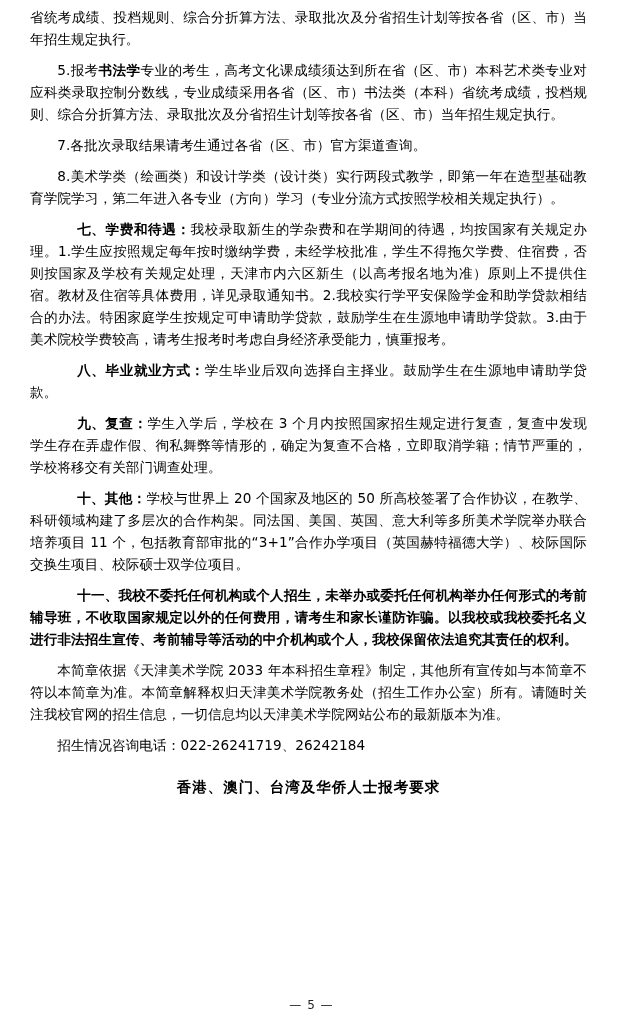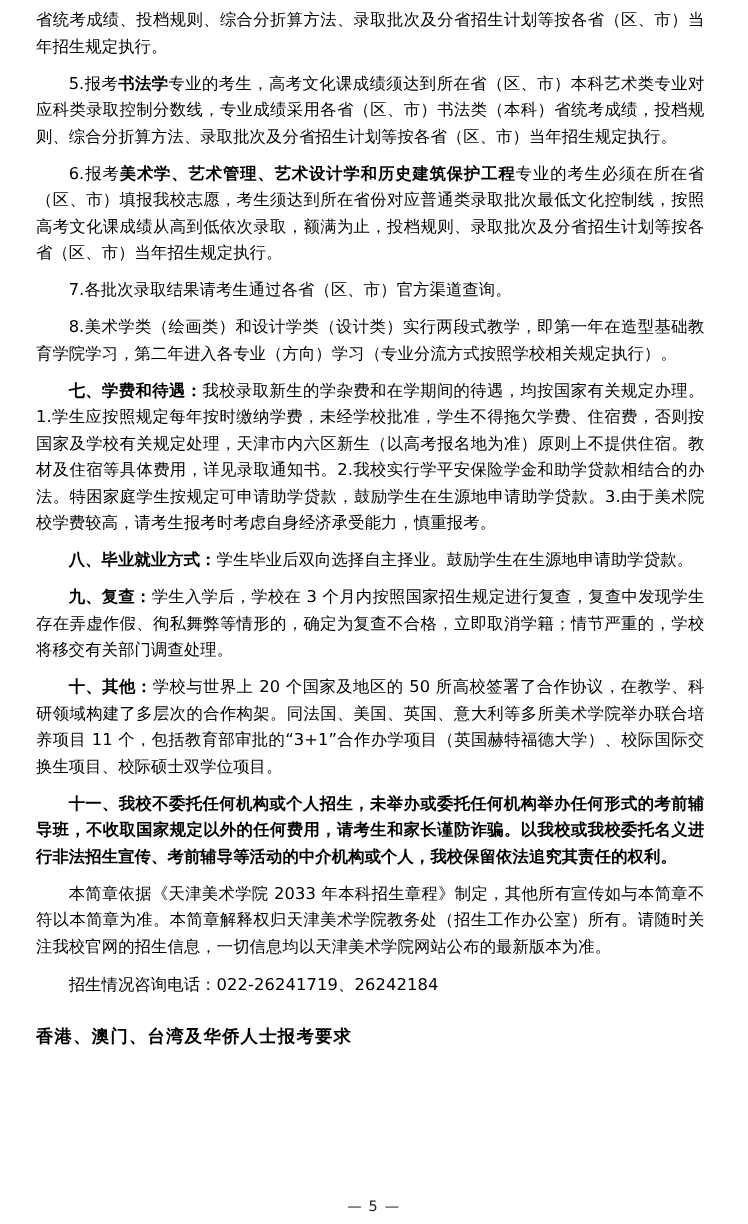--- a/index.html
+++ b/index.html
@@ -31,25 +31,26 @@
     letter-spacing: 0.1px;
   }
   .indent {
     text-indent: 2em;
   }
   .bold {
     font-weight: bold;
   }
   .section-head {
     font-weight: bold;
+    margin-left: 20px;
   }
   .subtitle {
     font-size: 14.5px;
     font-weight: bold;
-    text-align: left;
+    text-align: center;
     margin-top: 22px;
     margin-bottom: 0;
     letter-spacing: 1px;
     font-family: "DejaVu Serif", "Liberation Serif", serif;
   }
   .page-number {
     position: absolute;
     bottom: 8px;
     left: 0;
     width: 623px;
@@ -61,21 +62,20 @@
 </style>
 </head>
 <body>
 
 <div class="page">
 
   <p class="para">省统考成绩、投档规则、综合分折算方法、录取批次及分省招生计划等按各省（区、市）当年招生规定执行。</p>
 
   <p class="para indent"><span>5.报考<span class="bold">书法学</span>专业的考生，高考文化课成绩须达到所在省（区、市）本科艺术类专业对应科类录取控制分数线，专业成绩采用各省（区、市）书法类（本科）省统考成绩，投档规则、综合分折算方法、录取批次及分省招生计划等按各省（区、市）当年招生规定执行。</span></p>
 
-  <p class="para indent"><span>6.报考<span class="bold">美术学、艺术管理、艺术设计学和历史建筑保护工程</span>专业的考生必须在所在省（区、市）填报我校志愿，考生须达到所在省份对应普通类录取批次最低文化控制线，按照高考文化课成绩从高到低依次录取，额满为止，投档规则、录取批次及分省招生计划等按各省（区、市）当年招生规定执行。</span></p>
 
   <p class="para indent">7.各批次录取结果请考生通过各省（区、市）官方渠道查询。</p>
 
   <p class="para indent">8.美术学类（绘画类）和设计学类（设计类）实行两段式教学，即第一年在造型基础教育学院学习，第二年进入各专业（方向）学习（专业分流方式按照学校相关规定执行）。</p>
 
 
   <p class="para indent"><span class="section-head">七、学费和待遇：</span><span>我校录取新生的学杂费和在学期间的待遇，均按国家有关规定办理。1.学生应按照规定每年按时缴纳学费，未经学校批准，学生不得拖欠学费、住宿费，否则按国家及学校有关规定处理，天津市内六区新生（以高考报名地为准）原则上不提供住宿。教材及住宿等具体费用，详见录取通知书。2.我校实行学平安保险学金和助学贷款相结合的办法。特困家庭学生按规定可申请助学贷款，鼓励学生在生源地申请助学贷款。3.由于美术院校学费较高，请考生报考时考虑自身经济承受能力，慎重报考。</span></p>
 
   <p class="para indent"><span class="section-head">八、毕业就业方式：</span><span>学生毕业后双向选择自主择业。鼓励学生在生源地申请助学贷款。</span></p>
 

